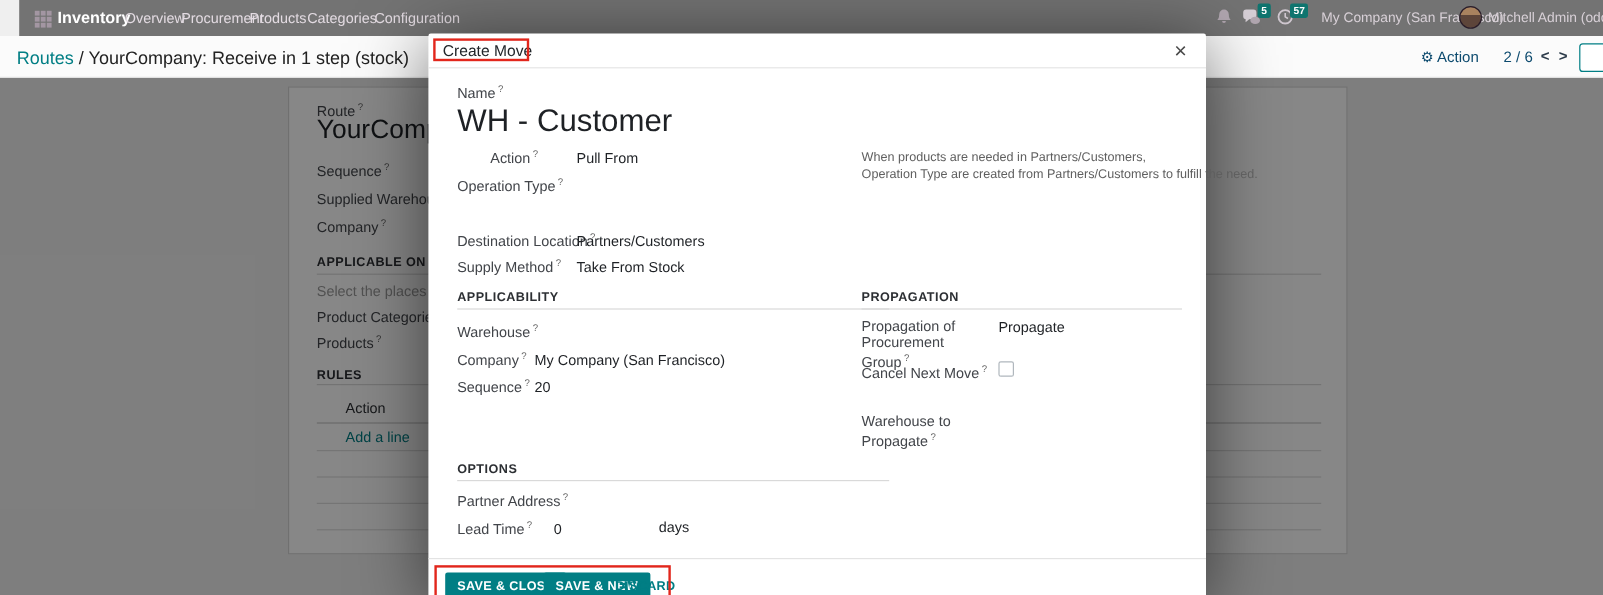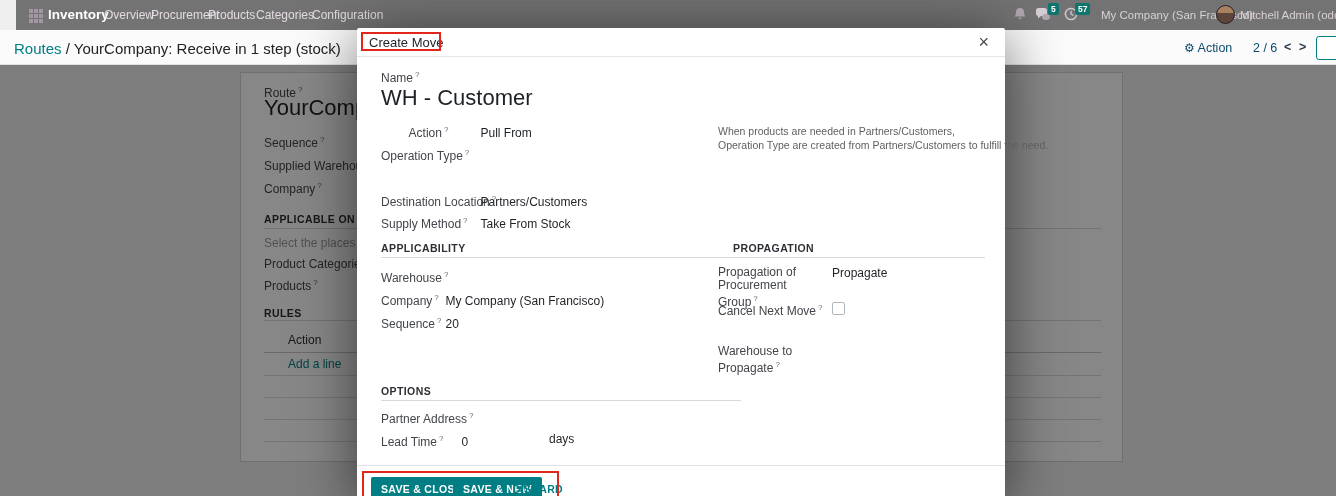--- a/index.html
+++ b/index.html
@@ -139,21 +139,21 @@
 <div id="backdrop"></div>
 
 <div id="modal">
   <div id="modal-header">
     <div class="ann-box" style="left:4px; top:4px; width:80px; height:19px;"></div>
     <span id="modal-title">Create Move</span>
     <span id="modal-close">×</span>
   </div>
 
   <span class="m-lbl abs" style="left:24px; top:42px;"><span>Name</span><sup class="sup">?</sup></span>
-  <span class="abs" style="left:24px; top:57px; font-size:22px; color:#1e2125;">WH - Customer</span>
+  <span class="abs" style="left:24px; top:57px; font-size:26px; color:#1e2125;">WH - Customer</span>
 
   <div class="frow" style="top:95px;text-align:center;">
     <span class="m-lbl"><span>Action</span><sup class="sup">?</sup></span>
     <span class="m-val">Pull From</span>
   </div>
   <div class="frow" style="top:118px;">
     <span class="m-lbl"><span>Operation Type</span><sup class="sup">?</sup></span>
     <span class="m-val"></span>
   </div>
   <div class="frow" style="top:164px;">
@@ -163,21 +163,21 @@
   <div class="frow" style="top:186px;">
     <span class="m-lbl"><span>Supply Method</span><sup class="sup">?</sup></span>
     <span class="m-val">Take From Stock</span>
   </div>
 
   <span class="help" style="top:96px;">When products are needed in Partners/Customers,</span>
   <span class="help" style="top:110px;">Operation Type are created from Partners/Customers to fulfill the need.</span>
 
   <span class="m-sec" style="left:24px; top:214px;">APPLICABILITY</span>
   <div class="m-uline" style="left:24px; top:229px; width:360px;"></div>
-  <span class="m-sec" style="left:376px; top:214px;">PROPAGATION</span>
+  <span class="m-sec" style="left:361px; top:214px;">PROPAGATION</span>
   <div class="m-uline" style="left:361px; top:229px; width:267px;"></div>
 
   <div class="frow" style="top:240px;">
     <span class="m-lbl" style="width:60px;"><span>Warehouse</span><sup class="sup">?</sup></span>
   </div>
   <div class="frow" style="top:263px;">
     <span class="m-lbl" style="width:60px;"><span>Company</span><sup class="sup">?</sup></span>
     <span class="m-val">My Company (San Francisco)</span>
   </div>
   <div class="frow" style="top:286px;">

